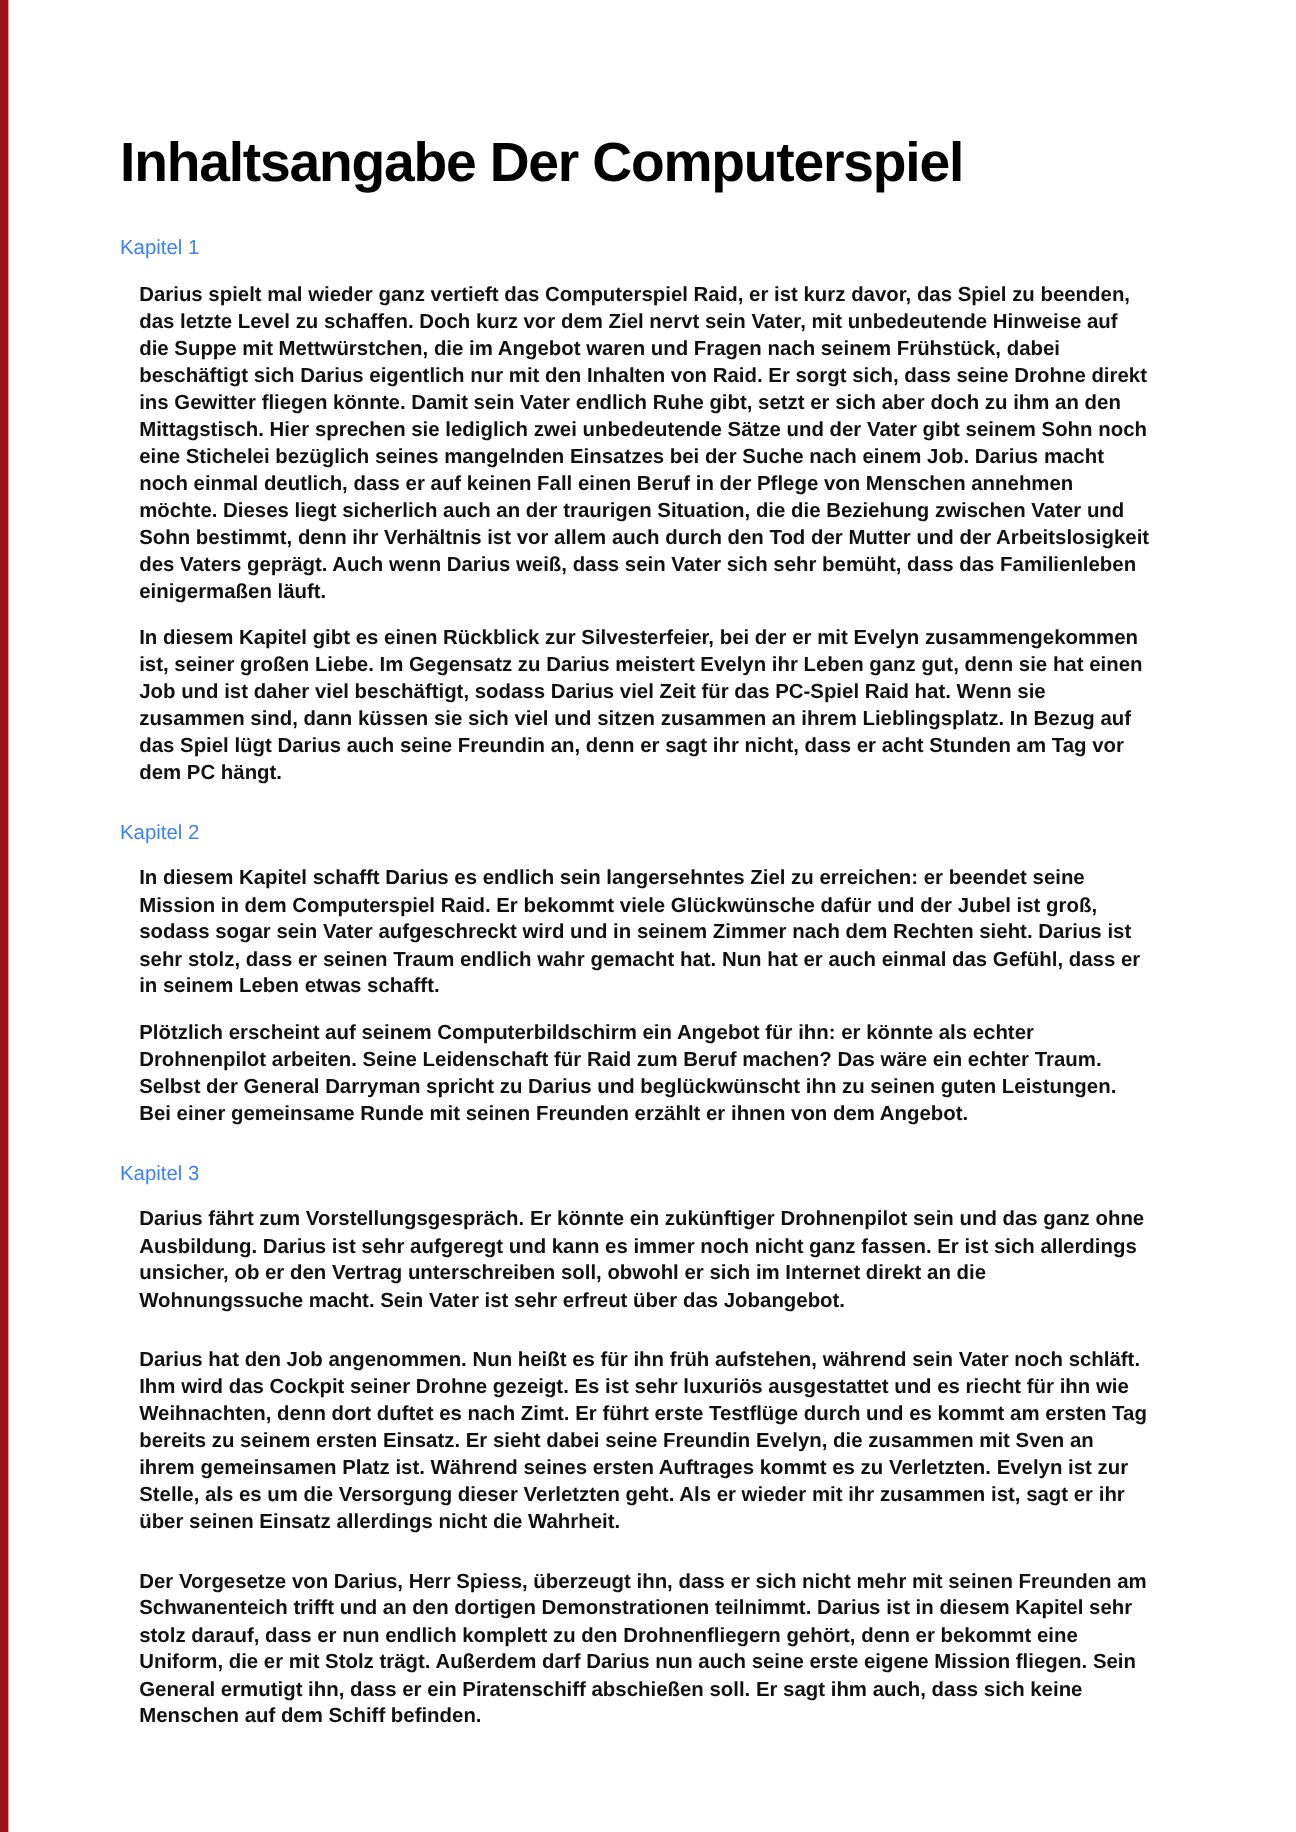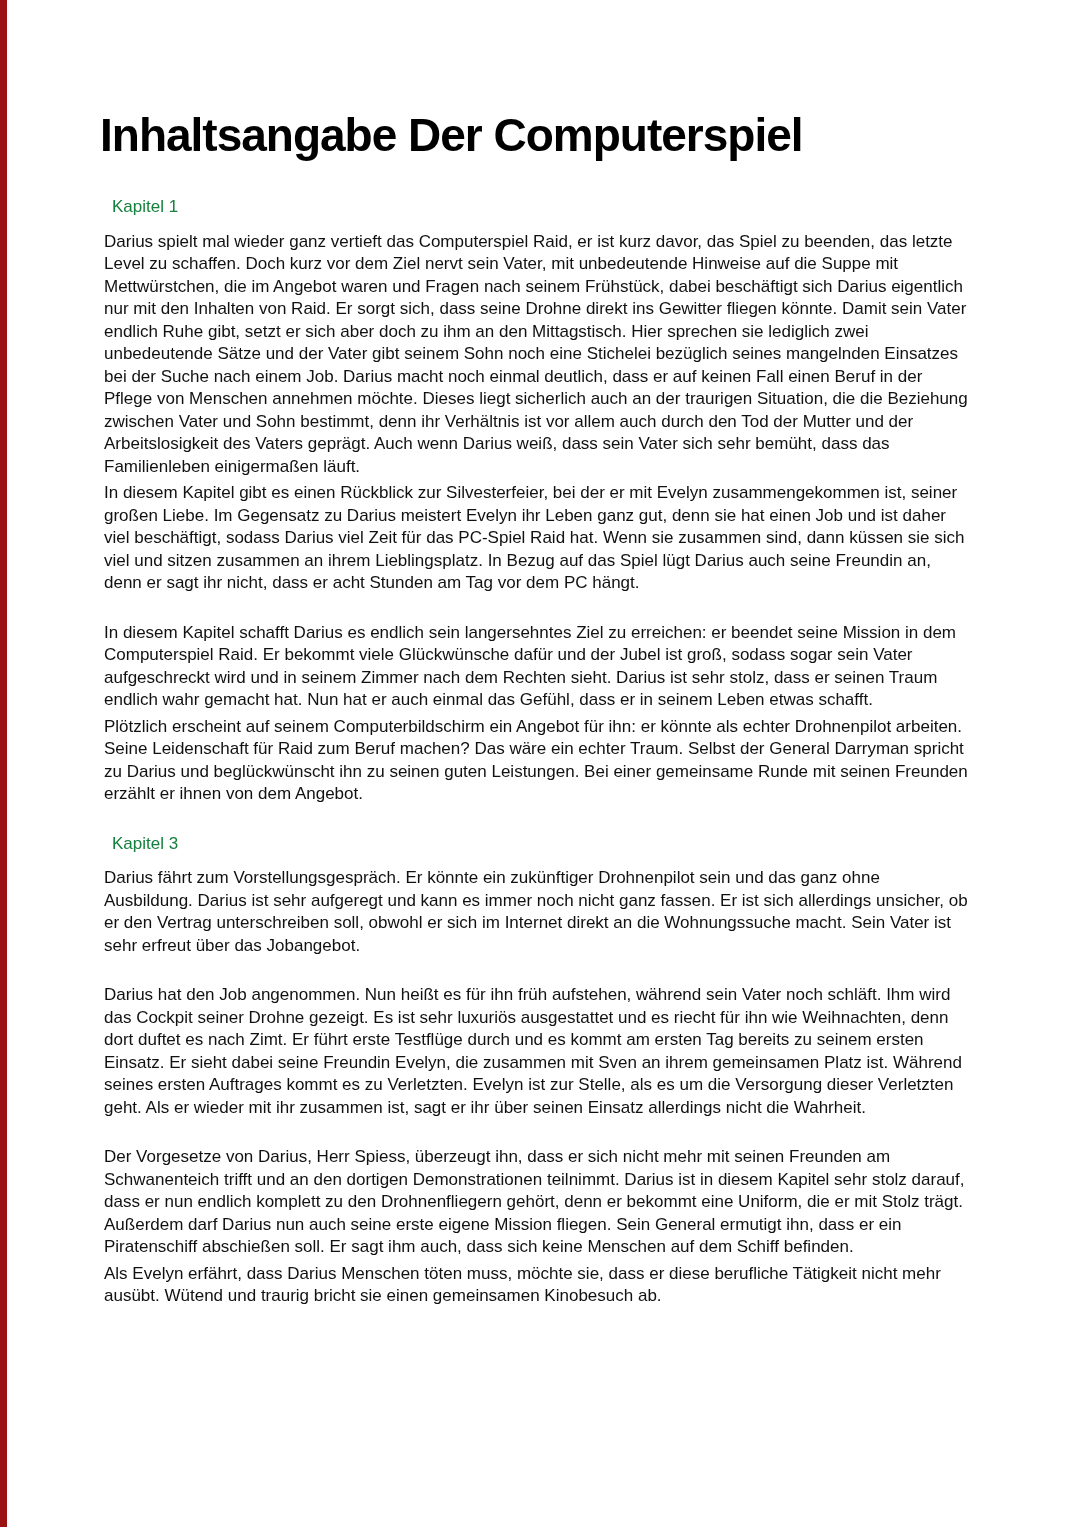--- a/index.html
+++ b/index.html
@@ -25,61 +25,61 @@
   h1.doc-title {
     margin: 0 0 34px 0;
     font-size: 46px;
     font-weight: 700;
     letter-spacing: -1px;
     color: #000000;
   }
   .chapter { margin: 0 0 0 0; }
   .chapter + .chapter { margin-top: 27px; }
   .chapter h2 {
-    margin: 12px;
+    margin: 0;
     font-size: 17px;
     font-weight: 400;
     line-height: 22.5px;
-    color: #15803d;
+    color: #3b82f6;
   }
   .chapter p {
-    margin: 4px;
+    margin: 16px;
     font-size: 17px;
-    font-weight: 400;
+    font-weight: 700;
     line-height: 22.5px;
     color: #111111;
   }
 </style>
 </head>
 <body style="background: rgb(255, 255, 255); color: rgb(17, 17, 17);">
 
 <div class="left-edge-border" style="background: rgb(155, 18, 18);"></div>
 
 <main class="page">
 
   <h1 class="doc-title">Inhaltsangabe Der Computerspiel</h1>
 
   <section class="chapter">
     <h2>Kapitel 1</h2>
     <p>Darius spielt mal wieder ganz vertieft das Computerspiel Raid, er ist kurz davor, das Spiel zu beenden, das letzte Level zu schaffen. Doch kurz vor dem Ziel nervt sein Vater, mit unbedeutende Hinweise auf die Suppe mit Mettwürstchen, die im Angebot waren und Fragen nach seinem Frühstück, dabei beschäftigt sich Darius eigentlich nur mit den Inhalten von Raid. Er sorgt sich, dass seine Drohne direkt ins Gewitter fliegen könnte. Damit sein Vater endlich Ruhe gibt, setzt er sich aber doch zu ihm an den Mittagstisch. Hier sprechen sie lediglich zwei unbedeutende Sätze und der Vater gibt seinem Sohn noch eine Stichelei bezüglich seines mangelnden Einsatzes bei der Suche nach einem Job. Darius macht noch einmal deutlich, dass er auf keinen Fall einen Beruf in der Pflege von Menschen annehmen möchte. Dieses liegt sicherlich auch an der traurigen Situation, die die Beziehung zwischen Vater und Sohn bestimmt, denn ihr Verhältnis ist vor allem auch durch den Tod der Mutter und der Arbeitslosigkeit des Vaters geprägt. Auch wenn Darius weiß, dass sein Vater sich sehr bemüht, dass das Familienleben einigermaßen läuft.</p>
     <p>In diesem Kapitel gibt es einen Rückblick zur Silvesterfeier, bei der er mit Evelyn zusammengekommen ist, seiner großen Liebe. Im Gegensatz zu Darius meistert Evelyn ihr Leben ganz gut, denn sie hat einen Job und ist daher viel beschäftigt, sodass Darius viel Zeit für das PC-Spiel Raid hat. Wenn sie zusammen sind, dann küssen sie sich viel und sitzen zusammen an ihrem Lieblingsplatz. In Bezug auf das Spiel lügt Darius auch seine Freundin an, denn er sagt ihr nicht, dass er acht Stunden am Tag vor dem PC hängt.</p>
   </section>
 
   <section class="chapter">
+    <h2>Kapitel 2</h2>
     <p>In diesem Kapitel schafft Darius es endlich sein langersehntes Ziel zu erreichen: er beendet seine Mission in dem Computerspiel Raid. Er bekommt viele Glückwünsche dafür und der Jubel ist groß, sodass sogar sein Vater aufgeschreckt wird und in seinem Zimmer nach dem Rechten sieht. Darius ist sehr stolz, dass er seinen Traum endlich wahr gemacht hat. Nun hat er auch einmal das Gefühl, dass er in seinem Leben etwas schafft.</p>
     <p>Plötzlich erscheint auf seinem Computerbildschirm ein Angebot für ihn: er könnte als echter Drohnenpilot arbeiten. Seine Leidenschaft für Raid zum Beruf machen? Das wäre ein echter Traum. Selbst der General Darryman spricht zu Darius und beglückwünscht ihn zu seinen guten Leistungen. Bei einer gemeinsame Runde mit seinen Freunden erzählt er ihnen von dem Angebot.</p>
   </section>
 
   <section class="chapter">
     <h2>Kapitel 3</h2>
     <p>Darius fährt zum Vorstellungsgespräch. Er könnte ein zukünftiger Drohnenpilot sein und das ganz ohne Ausbildung. Darius ist sehr aufgeregt und kann es immer noch nicht ganz fassen. Er ist sich allerdings unsicher, ob er den Vertrag unterschreiben soll, obwohl er sich im Internet direkt an die Wohnungssuche macht. Sein Vater ist sehr erfreut über das Jobangebot.</p>
   </section>
 
   <section class="chapter">
     <p>Darius hat den Job angenommen. Nun heißt es für ihn früh aufstehen, während sein Vater noch schläft. Ihm wird das Cockpit seiner Drohne gezeigt. Es ist sehr luxuriös ausgestattet und es riecht für ihn wie Weihnachten, denn dort duftet es nach Zimt. Er führt erste Testflüge durch und es kommt am ersten Tag bereits zu seinem ersten Einsatz. Er sieht dabei seine Freundin Evelyn, die zusammen mit Sven an ihrem gemeinsamen Platz ist. Während seines ersten Auftrages kommt es zu Verletzten. Evelyn ist zur Stelle, als es um die Versorgung dieser Verletzten geht. Als er wieder mit ihr zusammen ist, sagt er ihr über seinen Einsatz allerdings nicht die Wahrheit.</p>
   </section>
 
   <section class="chapter">
     <p>Der Vorgesetze von Darius, Herr Spiess, überzeugt ihn, dass er sich nicht mehr mit seinen Freunden am Schwanenteich trifft und an den dortigen Demonstrationen teilnimmt. Darius ist in diesem Kapitel sehr stolz darauf, dass er nun endlich komplett zu den Drohnenfliegern gehört, denn er bekommt eine Uniform, die er mit Stolz trägt. Außerdem darf Darius nun auch seine erste eigene Mission fliegen. Sein General ermutigt ihn, dass er ein Piratenschiff abschießen soll. Er sagt ihm auch, dass sich keine Menschen auf dem Schiff befinden.</p>
-    <p>Als Evelyn erfährt, dass Darius Menschen töten muss, möchte sie, dass er diese berufliche Tätigkeit nicht mehr ausübt. Wütend und traurig bricht sie einen gemeinsamen Kinobesuch ab.</p>
   </section>
 
 </main>
 
 </body></html>

